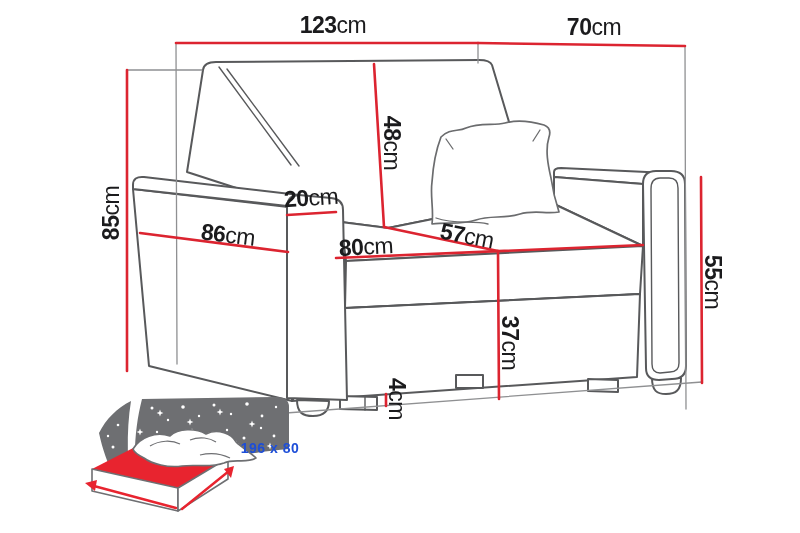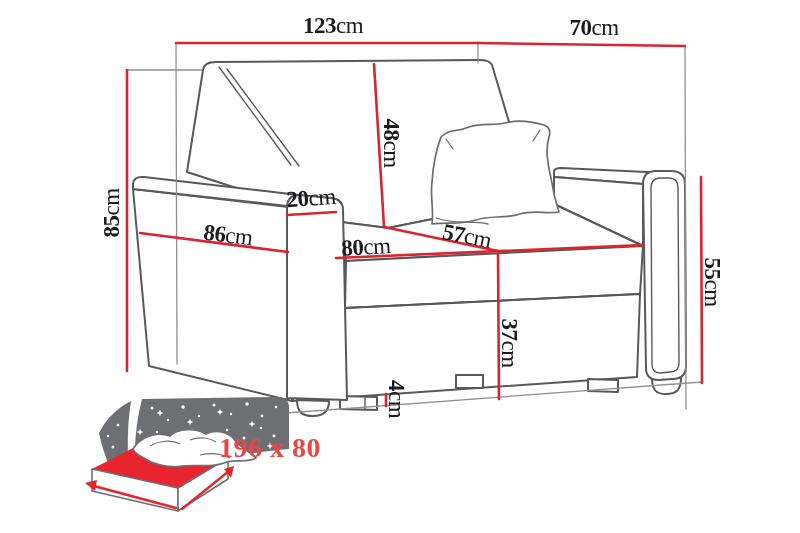--- a/index.html
+++ b/index.html
@@ -1,31 +1,31 @@
 <!DOCTYPE html>
 <html><head>
 <meta charset="utf-8">
 <style>
   html,body{margin:0;padding:0;background:#ffffff;}
   #stage{
     position:relative;width:741px;height:533px;background:#ffffff;
-    font-family:Liberation Serif, serif;overflow:hidden;
+    font-family:Liberation Sans, sans-serif;overflow:hidden;
   }
   #lineart{position:absolute;left:0;top:0;}
   .dl{
     position:absolute;transform:translate(-50%,-50%);
     font-size:23px;font-weight:700;color:#1b1b1d;
     letter-spacing:-0.5px;white-space:nowrap;line-height:1;
   }
   .dl .u{font-weight:400;}
   .r90{transform:translate(-50%,-50%) rotate(90deg);}
   .rm90{transform:translate(-50%,-50%) rotate(-90deg);}
   .sleep-label{
     position:absolute;transform:translate(-50%,-50%);
-    font-size:28px;font-weight:700;color:#ef4444;
+    font-size:14px;font-weight:700;color:#1d4ed8;
     letter-spacing:0.5px;white-space:nowrap;line-height:1;
   }
 </style>
 </head>
 <body>
 
 <div id="stage">
 
   <svg id="lineart" width="800" height="533" viewBox="0 0 800 533">
     <defs>

